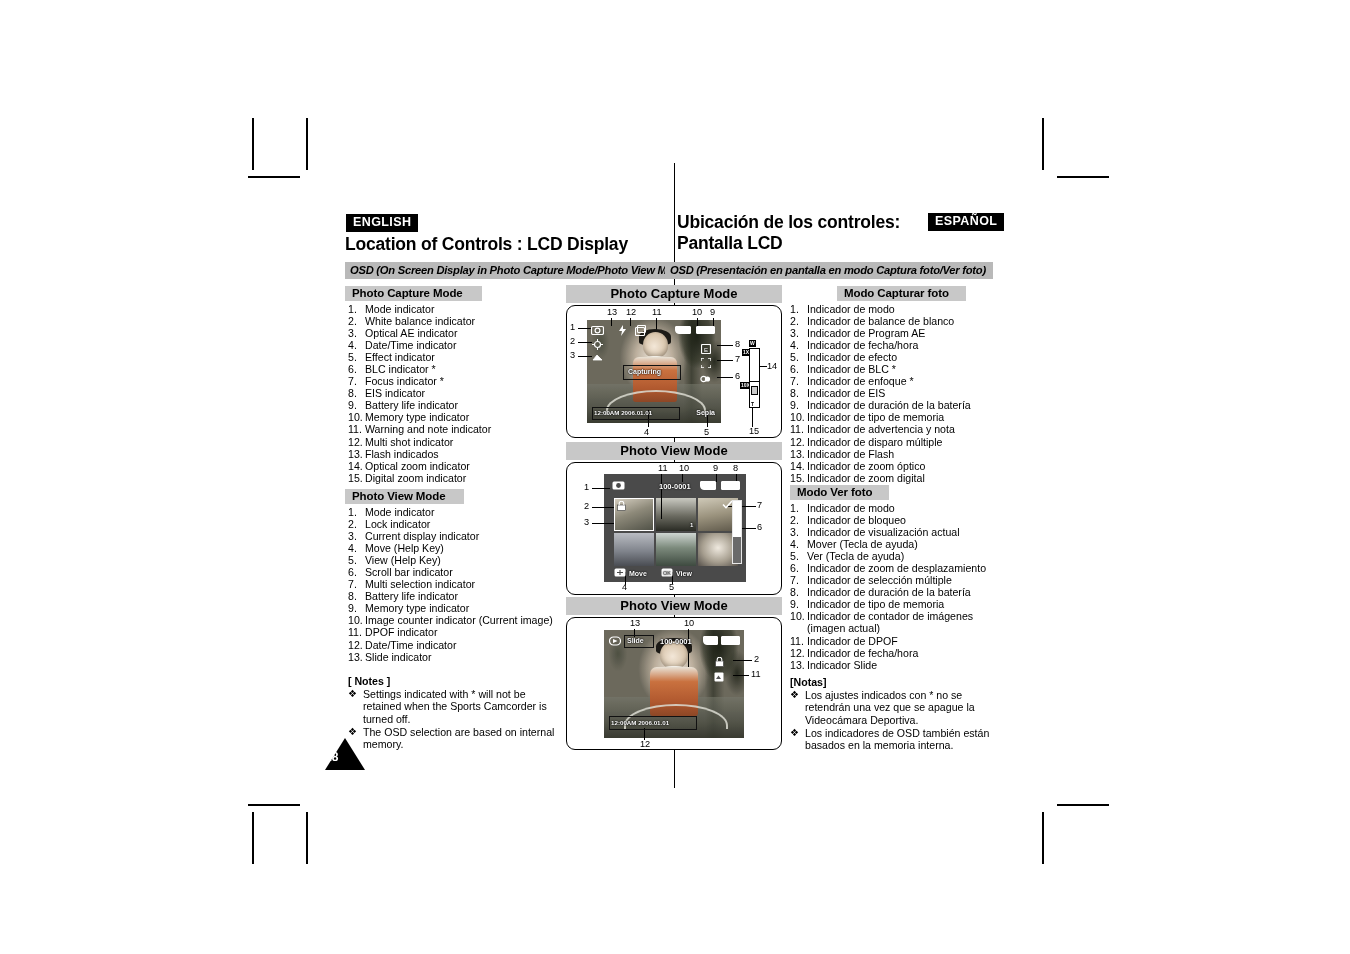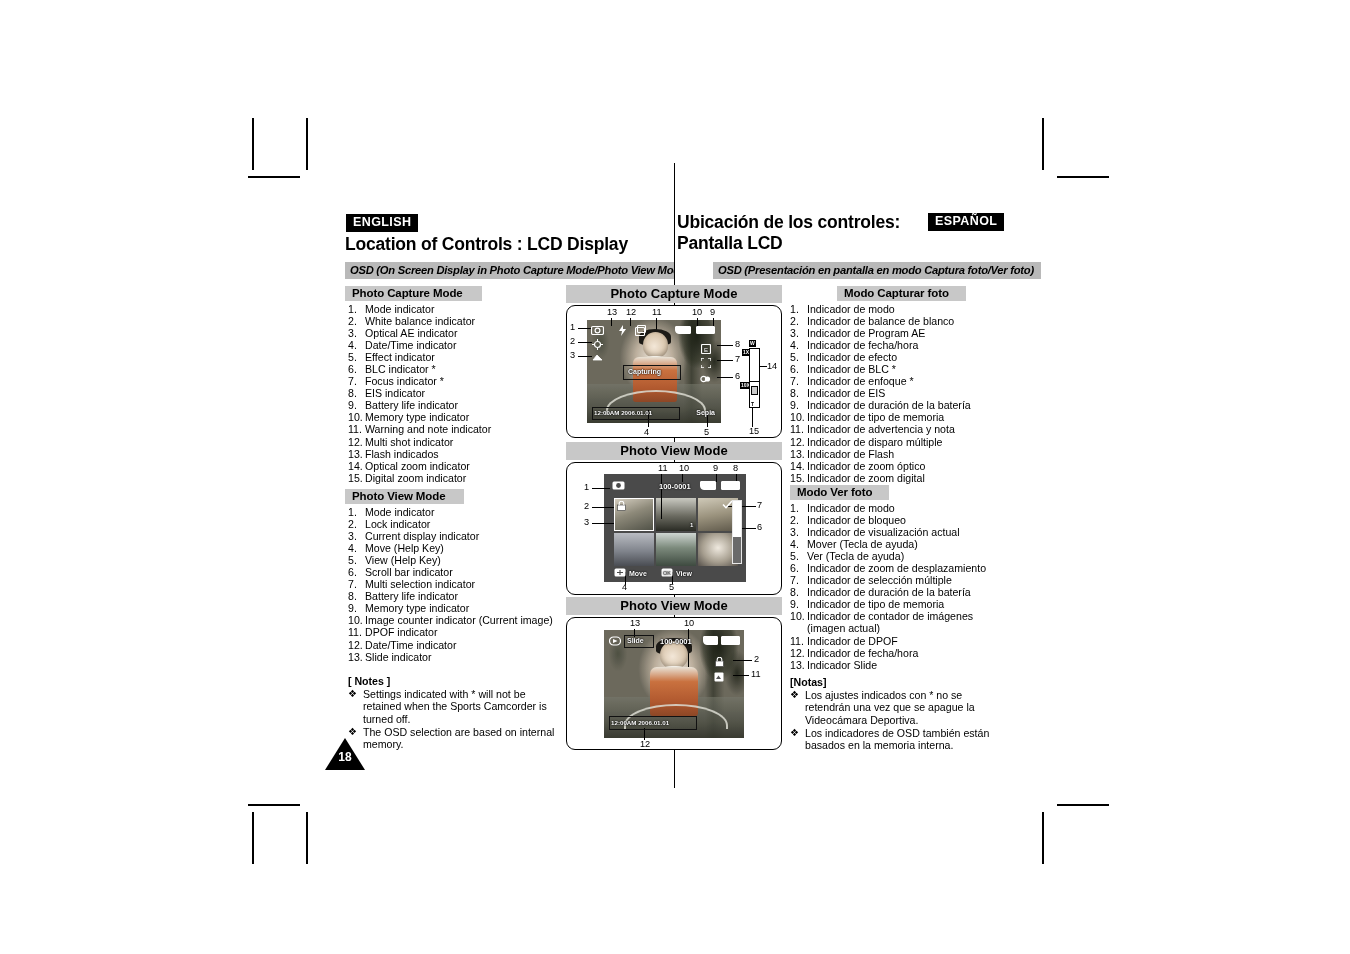--- a/index.html
+++ b/index.html
@@ -38,21 +38,21 @@
     left: 0; top: 0;
     width: 0; height: 0;
     border-left: 20px solid transparent;
     border-right: 20px solid transparent;
     border-bottom: 32px solid #000;
   }
   .page-badge .num {
     position: absolute;
     left: 0; top: 12px;
     width: 40px;
-    text-align: center;
+    text-align: left;
     color: #fff;
     font-size: 12px;
     font-weight: bold;
     letter-spacing: 0px;
   }
 
   
   .lang-tag {
     position: absolute;
     background: #000;
@@ -84,21 +84,21 @@
     font-weight: bold;
     font-size: 11.2px;
     height: 17px;
     line-height: 17px;
     padding-left: 5px;
     white-space: nowrap;
     overflow: hidden;
     letter-spacing: -0.25px;
   }
   .osd-en { left: 345px; top: 262px; width: 324px; }
-  .osd-es { left: 713px; top: 262px; width: 323px; }
+  .osd-es { left: 665px; top: 262px; width: 323px; }
 
   
   .chip {
     position: absolute;
     background: #c8c8c8;
     font-size: 11.5px;
     font-weight: bold;
     height: 15px;
     line-height: 15px;
     padding-left: 7px;

